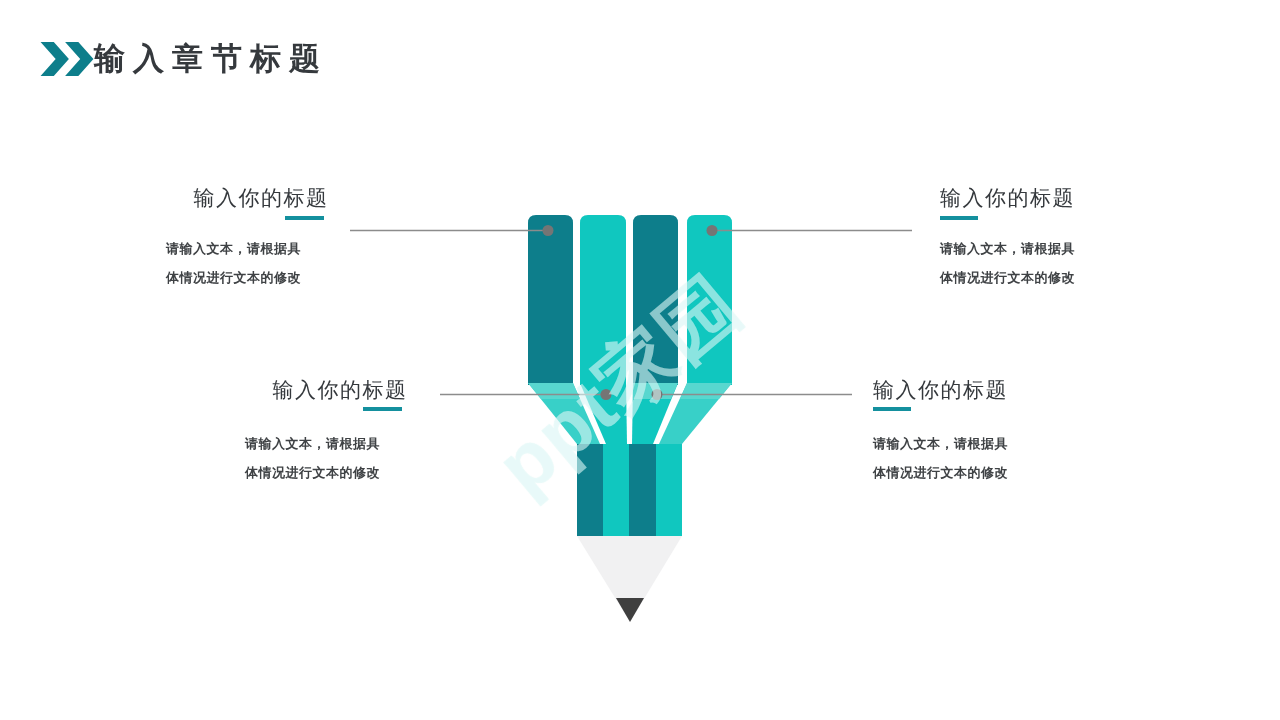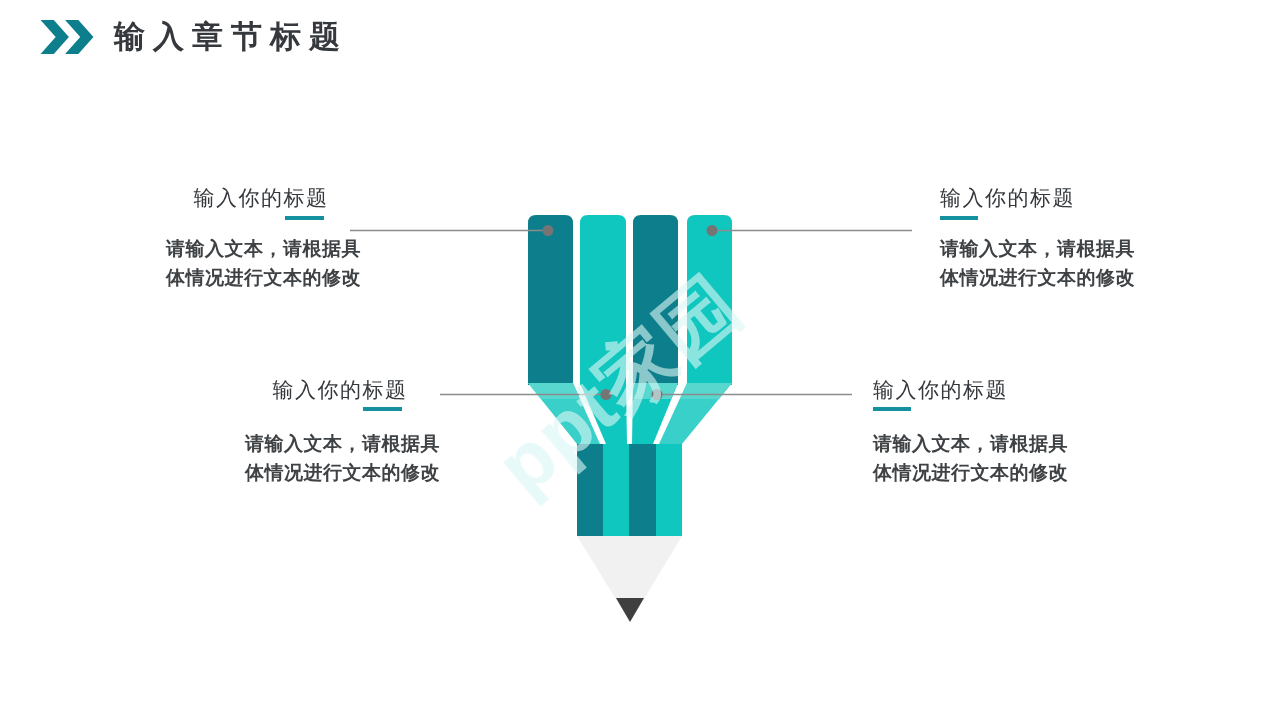--- a/index.html
+++ b/index.html
@@ -21,22 +21,22 @@
     width:1280px;height:720px;
     background:var(--background);
     position:relative;
     overflow:hidden;
     font-family:"Liberation Sans","DejaVu Sans",sans-serif;
   }
   .stage{position:absolute;inset:0;width:1280px;height:720px;}
 
   
   .header{
-    position:absolute;left:40px;top:20px;
-    display:flex;align-items:center;gap:20px;
+    position:absolute;left:40px;top:42px;
+    display:flex;align-items:center;
   }
   .chevron-icon{width:54px;height:34px;display:block;}
   .chevron-icon polygon{fill:var(--dark-teal);}
   .header-title{
     font-size:31px;font-weight:bold;letter-spacing:8px;
     color:var(--title-text);line-height:34px;white-space:nowrap;
   }
 
   
   svg.diagram{position:absolute;left:0;top:0;}
@@ -59,21 +59,21 @@
     color:var(--title-text);line-height:24px;white-space:nowrap;
   }
   .block.side-left .block-title{text-align:center;}
   .block.side-right .block-title{text-align:left;}
   .title-underline{
     position:absolute;height:4px;width:39px;
     background:var(--underline-teal);
   }
   .block-body{
     position:absolute;left:0;
-    font-size:19px;font-weight:600;letter-spacing:0.5px;
+    font-size:13px;font-weight:600;letter-spacing:0.5px;
     color:var(--body-text);line-height:29px;white-space:nowrap;
   }
   .block-tl{left:166px;top:186px;width:190px;}
   .block-tl .title-underline{left:119px;top:30px;}
   .block-tl .block-body{top:48px;}
   .block-tr{left:940px;top:186px;width:200px;}
   .block-tr .title-underline{left:0px;top:30px;width:38px;}
   .block-tr .block-body{top:48px;}
   .block-bl{left:245px;top:378px;width:190px;}
   .block-bl .title-underline{left:118px;top:29px;}

